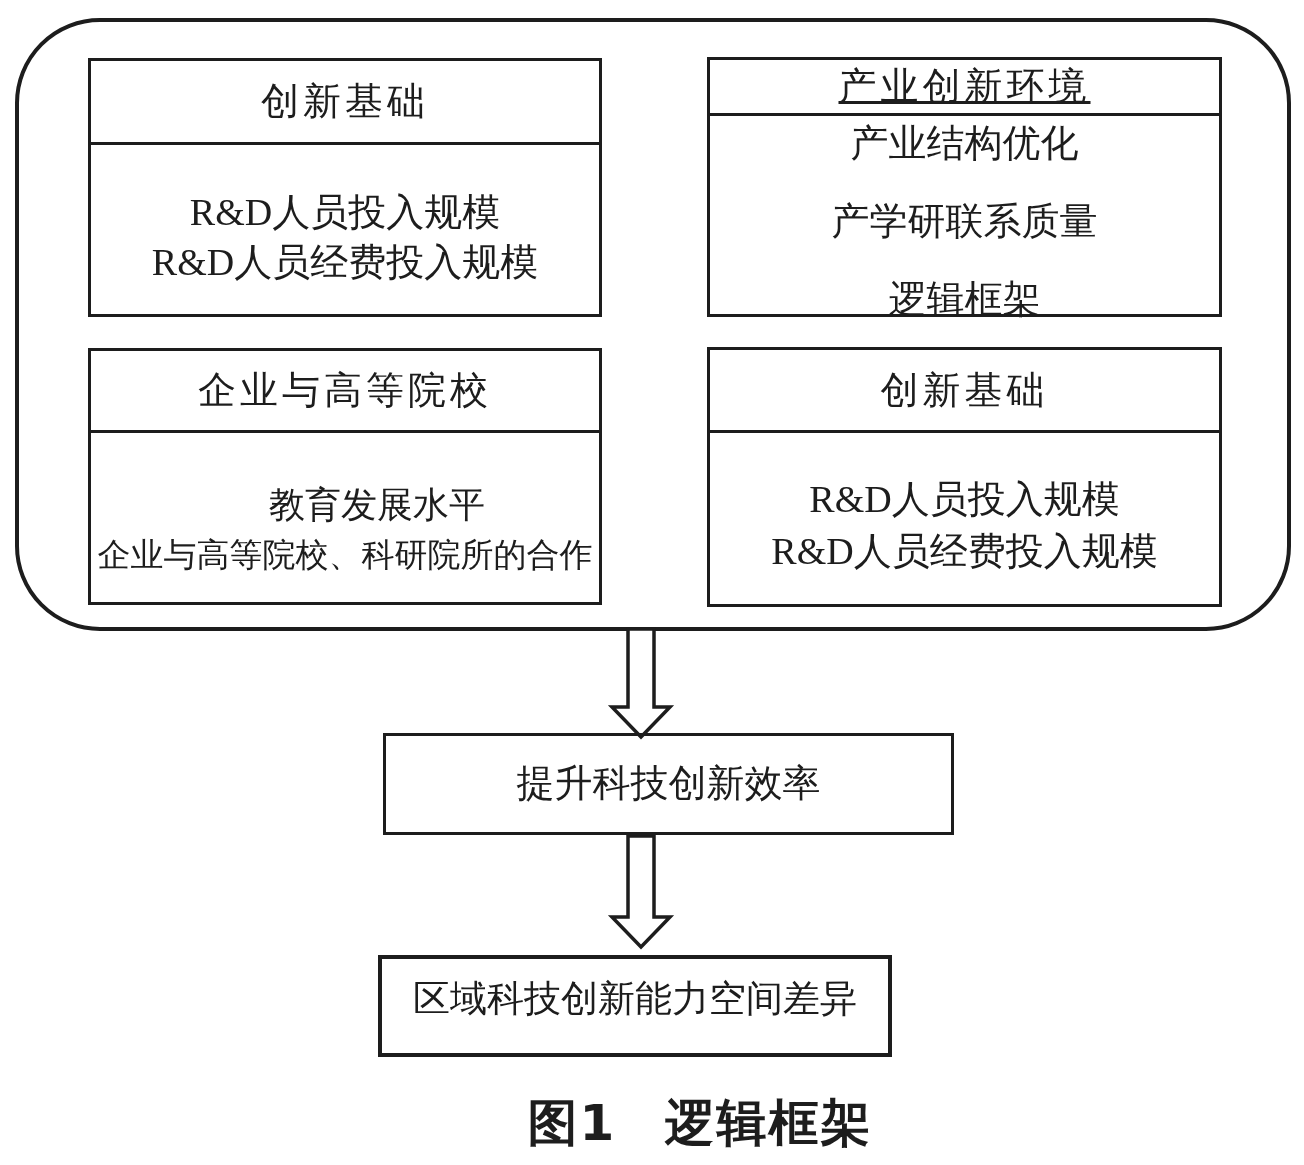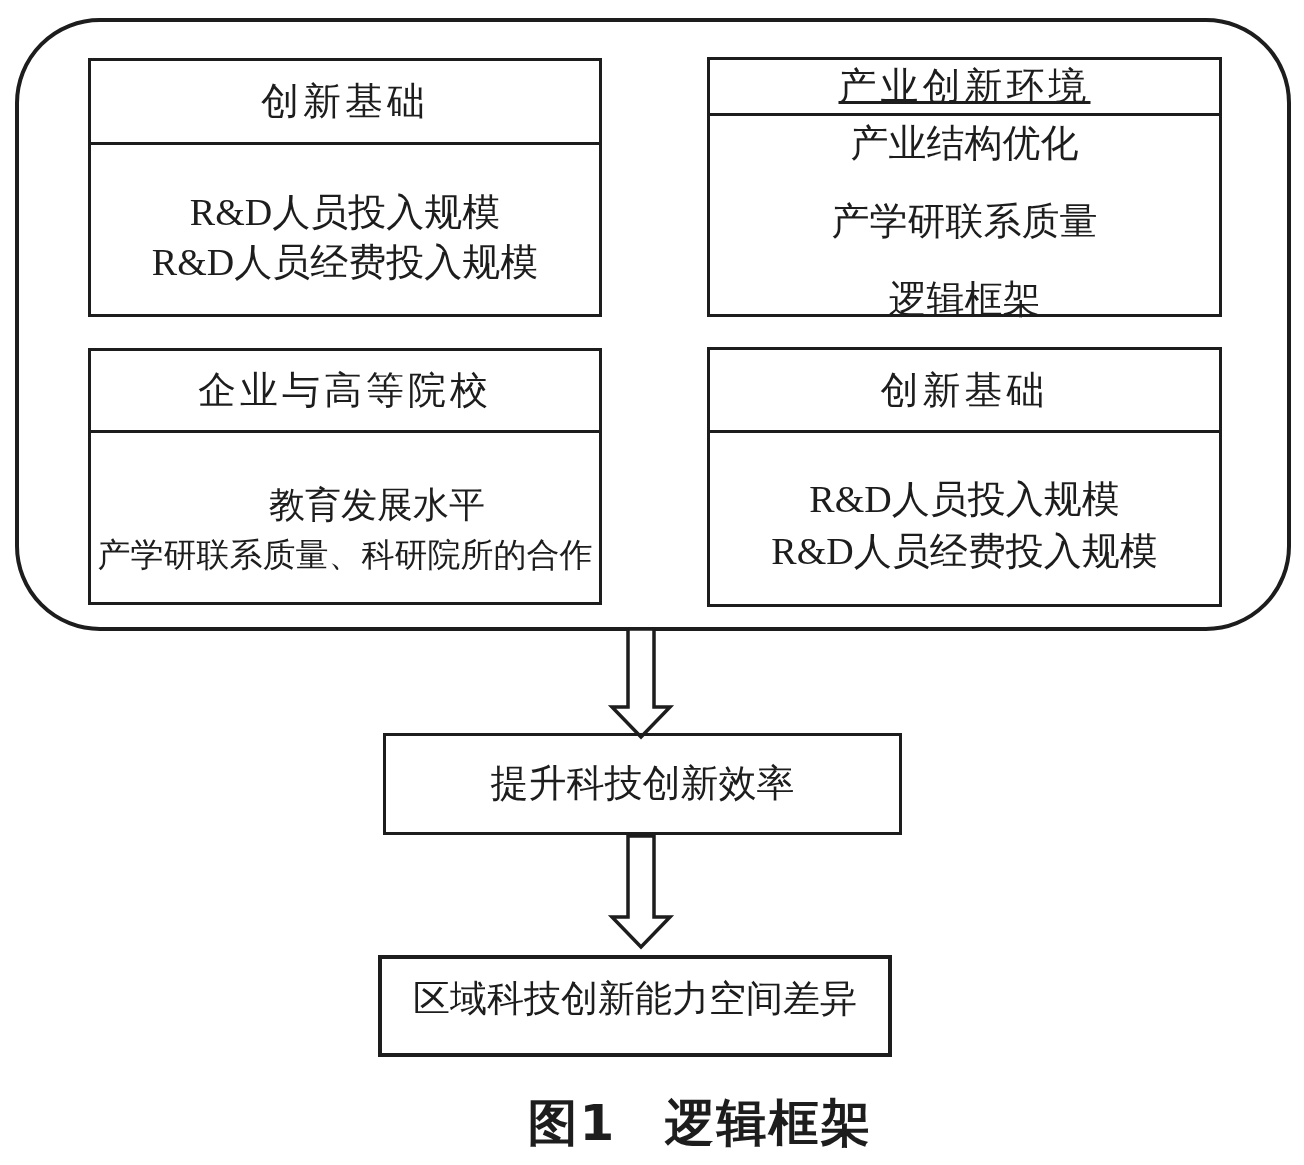--- a/index.html
+++ b/index.html
@@ -36,38 +36,38 @@
       <div class="gline">产业结构优化</div>
       <div class="gline">产学研联系质量</div>
       <div class="gline">逻辑框架</div>
     </div>
   </div>
 
   <div class="gbox" style="left:88px; top:348px; width:514px; height:257px;">
     <div class="ghead" style="height:82px;">企业与高等院校</div>
     <div class="gbody" style="line-height:57px; position:relative; top:9px;">
       <div class="gline" style="font-size:36px; left:32px; top:7px;">教育发展水平</div>
-      <div class="gline" style="font-size:33px;">产学研联系质量、科研院所的合作</div>
+      <div class="gline" style="font-size:33px;">企业与高等院校、科研院所的合作</div>
     </div>
   </div>
 
   <div class="gbox" style="left:707px; top:347px; width:515px; height:260px;">
     <div class="ghead" style="height:83px;">创新基础</div>
     <div class="gbody" style="line-height:52px; position:relative; top:6px;">
       <div class="gline">R&amp;D人员投入规模</div>
       <div class="gline">R&amp;D人员经费投入规模</div>
     </div>
   </div>
 
   <svg class="arrows" width="1304" height="1165" viewBox="0 0 1304 1165">
     <polygon points="628,629 654,629 654,707 670,707 641,737 612,707 628,707" fill="#ffffff" stroke="#1d1d1d" stroke-width="3.5"></polygon>
     <polygon points="628,836 654,836 654,917 670,917 641,947 612,917 628,917" fill="#ffffff" stroke="#1d1d1d" stroke-width="3.5"></polygon>
   </svg>
 
-  <div class="flowbox" style="left:383px; top:733px; width:519px; height:102px;">
+  <div class="flowbox" style="left:383px; top:733px; width:571px; height:102px;">
     <span style="position:relative; top:-1px;">提升科技创新效率</span>
   </div>
 
   <div class="flowbox" style="left:378px; top:955px; width:514px; height:102px; border-width:4px; font-size:37px;">
     <span style="position:relative; top:-7px;">区域科技创新能力空间差异</span>
   </div>
 
   <div class="caption">
     <span>图1</span><span class="gap"></span><span>逻辑框架</span>
   </div>

